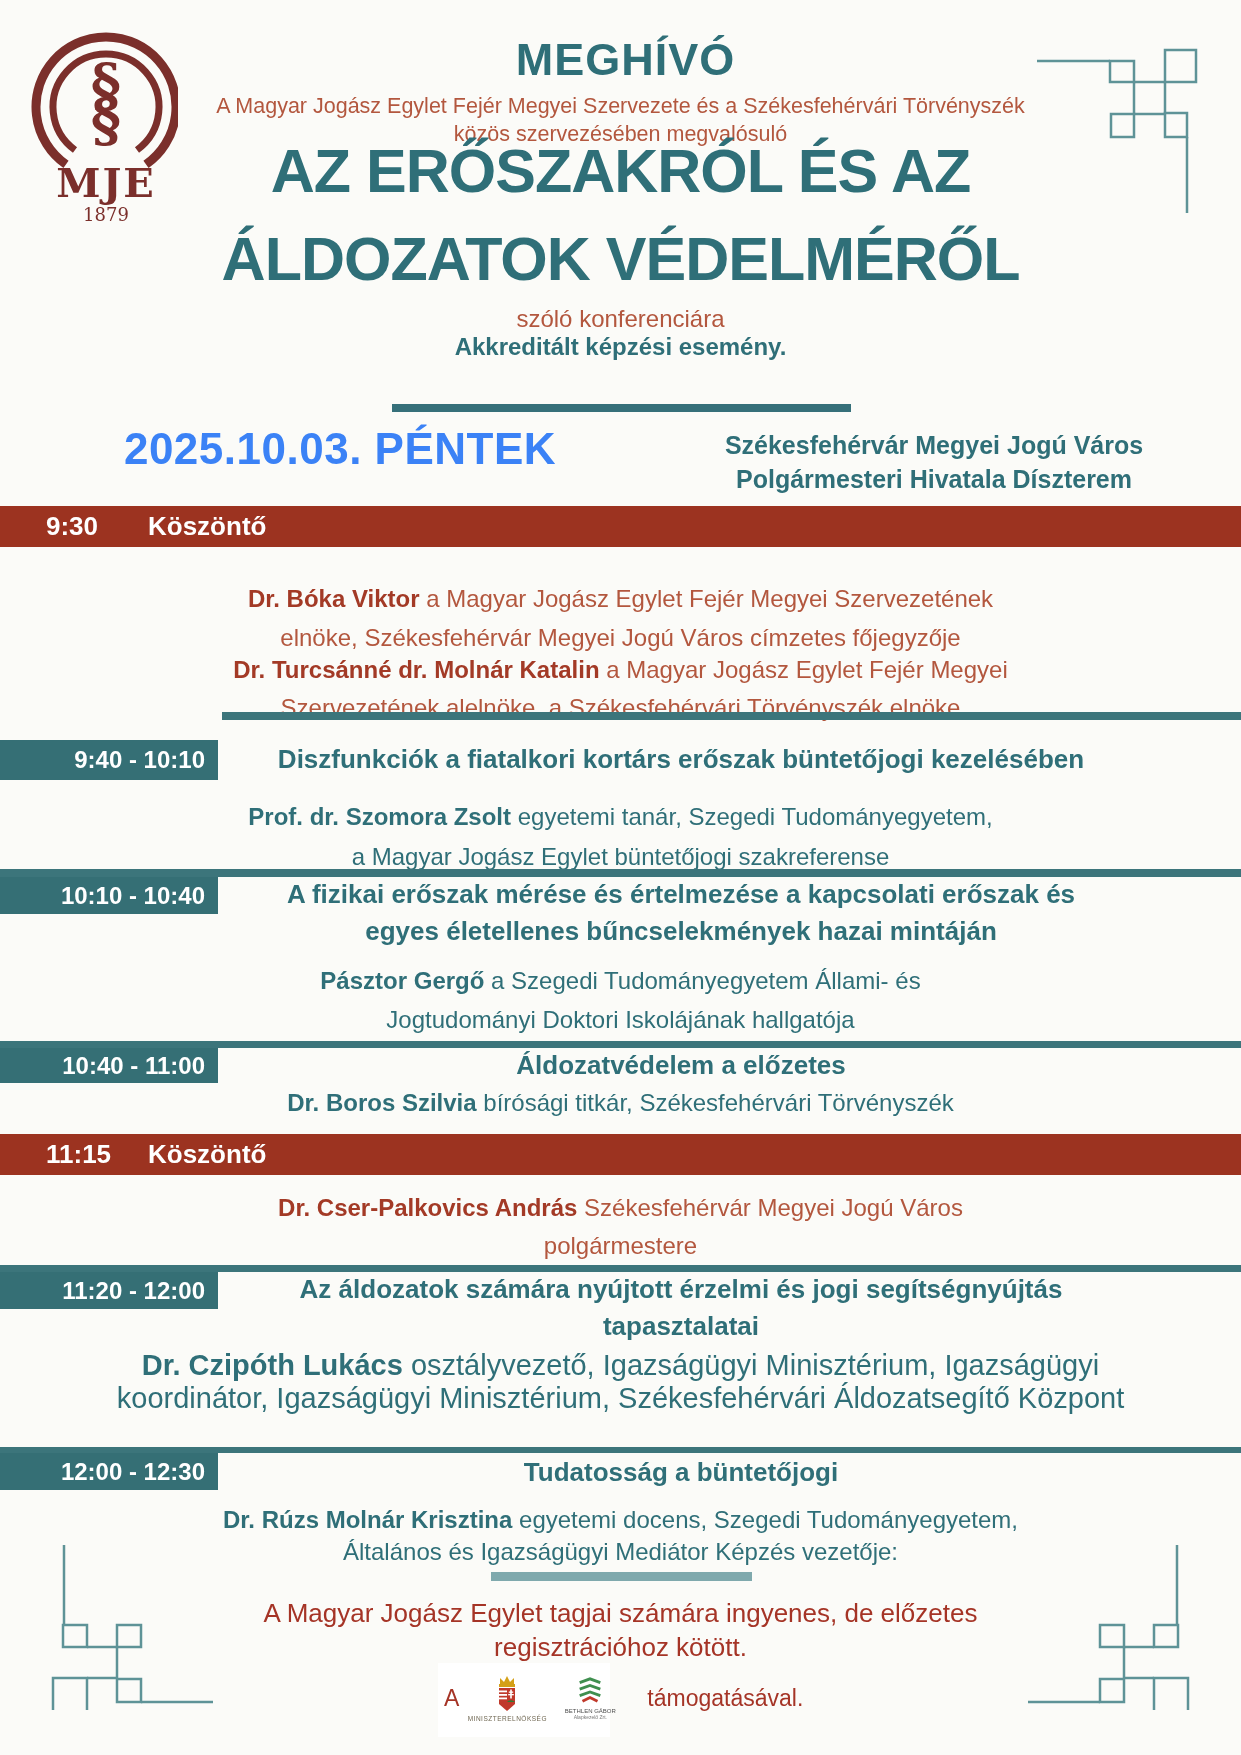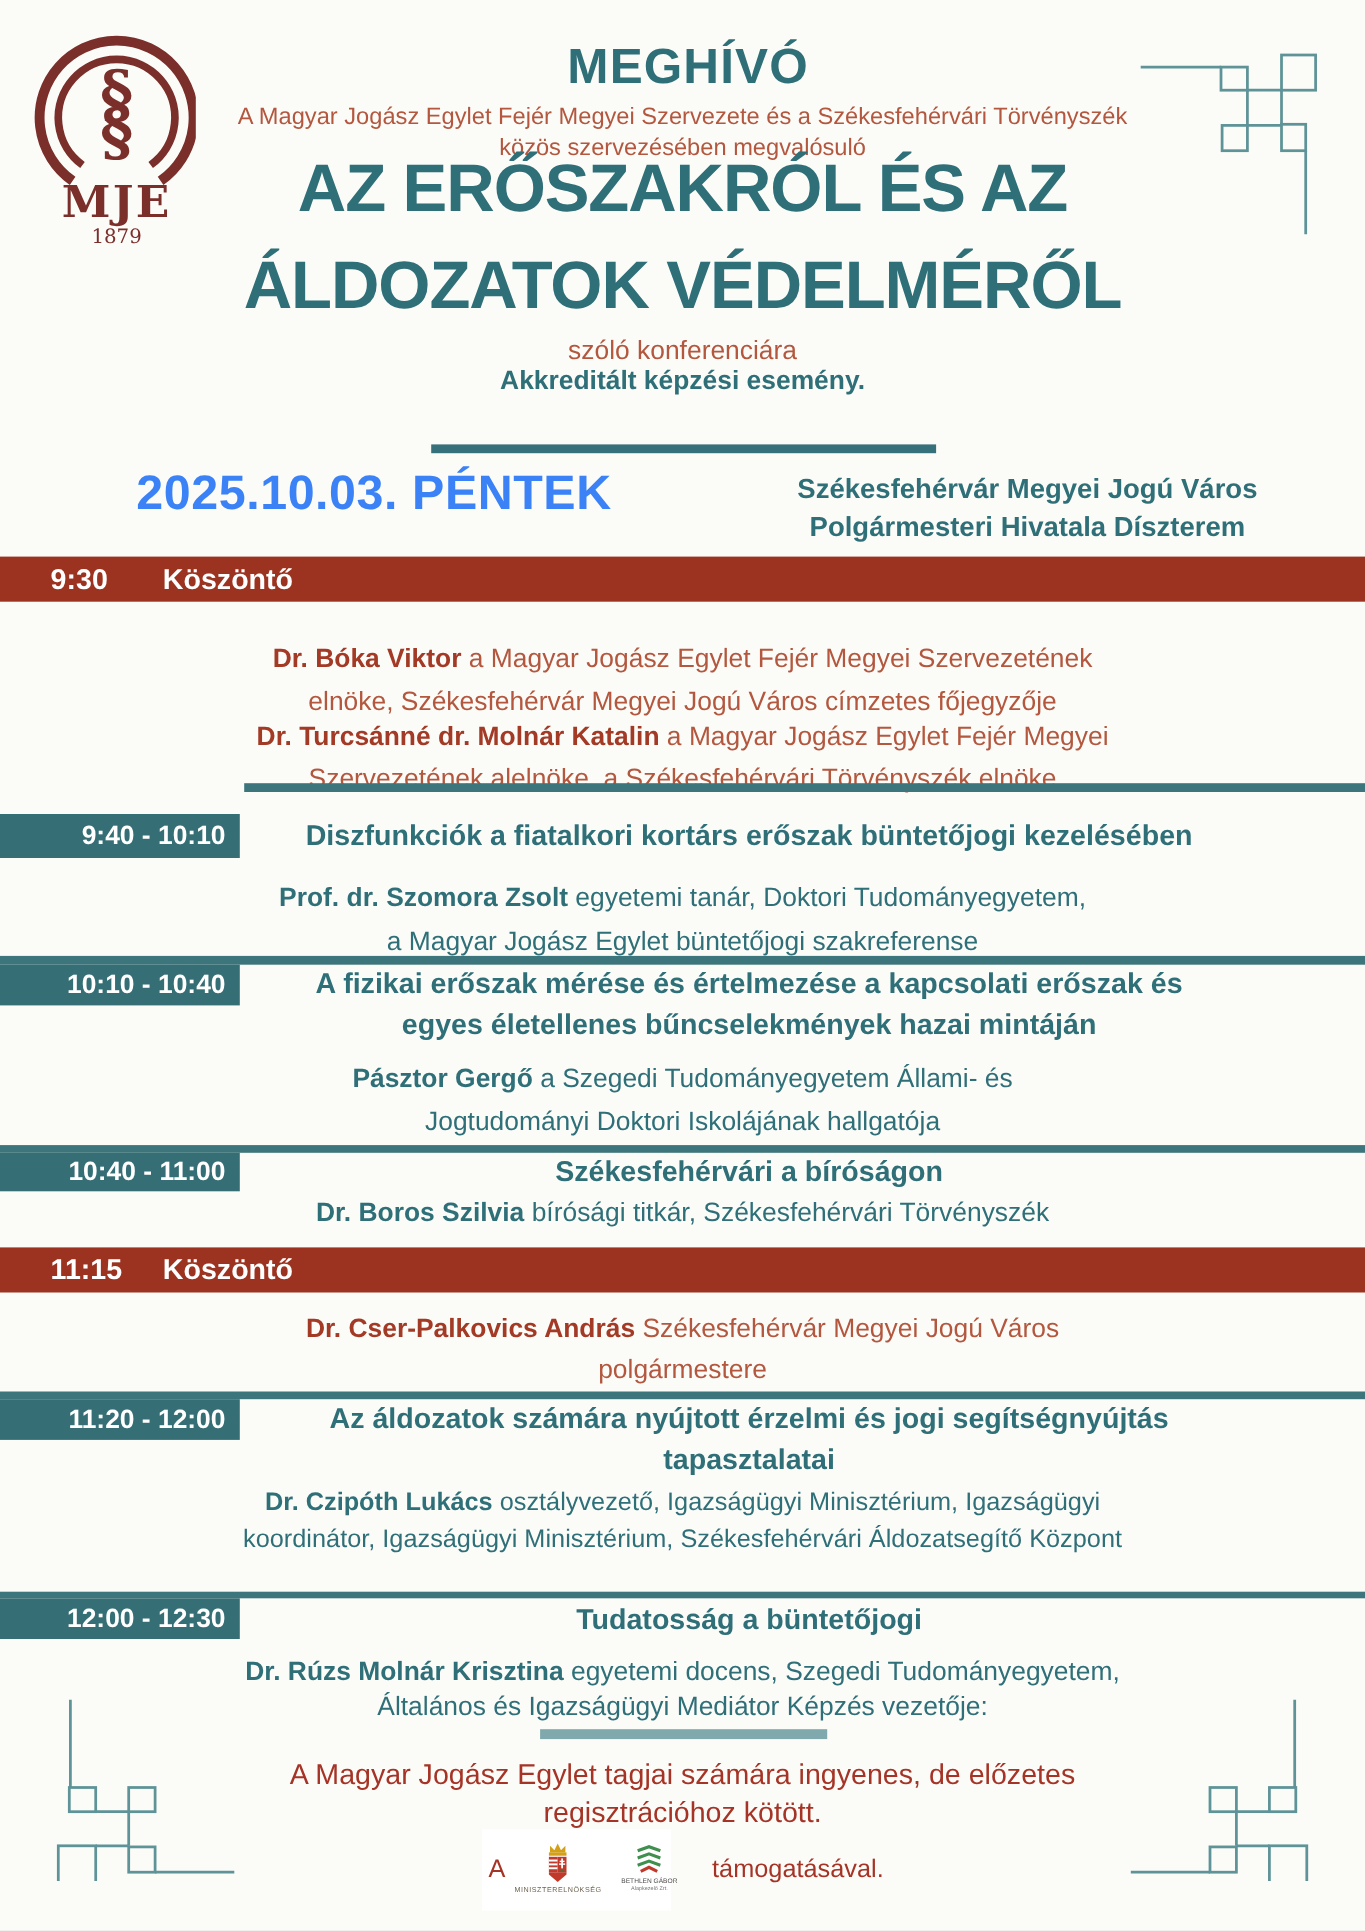--- a/index.html
+++ b/index.html
@@ -54,21 +54,21 @@
   
   .speaker{position:absolute;left:40px;right:40px;text-align:center;font-size:24px;}
   .sp-red{color:#B3573E;} .sp-red .n{color:#A33A26;font-weight:700;}
   .sp-teal{color:#2F6F78;} .sp-teal .n{font-weight:700;}
   #sp-boka{top:579px;line-height:39px;}
   #sp-turcs{top:651px;line-height:38px;}
   #sp-szomora{top:797px;line-height:40px;}
   #sp-pasztor{top:961px;line-height:39px;}
   #sp-boros{top:1088px;line-height:30px;}
   #sp-cser{top:1189px;line-height:38px;}
-  #sp-czipoth{top:1349px;line-height:33px;font-size:23px;}
+  #sp-czipoth{top:1349px;line-height:33px;font-size:29px;}
   #sp-ruzs{top:1504px;line-height:32px;}
   
   #divider2{position:absolute;left:491px;top:1572px;width:261px;height:9px;background:#7FA9AD;}
   #note{position:absolute;left:0;right:0;top:1596px;text-align:center;
         font-size:26px;font-weight:400;color:#A53426;line-height:34px;}
   #support-card{position:absolute;left:438px;top:1663px;width:172px;height:74px;background:#FFFFFF;}
   #support{position:absolute;left:438px;top:1668px;height:60px;display:flex;align-items:center;}
   .sup-text{color:#A53426;font-size:23px;}
   #sup-a{margin-left:6px;margin-right:6px;}
   .sup-fig{display:flex;flex-direction:column;align-items:center;}
@@ -135,37 +135,37 @@
   <div class="speaker sp-red" id="sp-turcs">
     <div><span class="n">Dr. Turcsánné dr. Molnár Katalin</span> <span>a Magyar Jogász Egylet Fejér Megyei</span></div>
     <div>Szervezetének alelnöke, a Székesfehérvári Törvényszék elnöke</div>
   </div>
 
   <div class="sbar" id="sbarA"></div>
   <div class="tbox" id="boxA">9:40 - 10:10</div>
   <div class="stitle" id="titleA">Diszfunkciók a fiatalkori kortárs erőszak büntetőjogi kezelésében</div>
 
   <div class="speaker sp-teal" id="sp-szomora">
-    <div><span class="n">Prof. dr. Szomora Zsolt</span> <span>egyetemi tanár, Doktori Tudományegyetem,</span></div>
+    <div><span class="n">Prof. dr. Szomora Zsolt</span> <span>egyetemi tanár, Szegedi Tudományegyetem,</span></div>
     <div>a Magyar Jogász Egylet büntetőjogi szakreferense</div>
   </div>
 
   <div class="sbar" id="sbarB"></div>
   <div class="tbox" id="boxB">10:10 - 10:40</div>
   <div class="stitle" id="titleB1">A fizikai erőszak mérése és értelmezése a kapcsolati erőszak és</div>
   <div class="stitle" id="titleB2">egyes életellenes bűncselekmények hazai mintáján</div>
 
   <div class="speaker sp-teal" id="sp-pasztor">
     <div><span class="n">Pásztor Gergő</span> <span>a Szegedi Tudományegyetem Állami- és</span></div>
     <div>Jogtudományi Doktori Iskolájának hallgatója</div>
   </div>
 
   <div class="sbar" id="sbarC"></div>
   <div class="tbox" id="boxC">10:40 - 11:00</div>
-  <div class="stitle" id="titleC">Székesfehérvári a bíróságon</div>
+  <div class="stitle" id="titleC">Áldozatvédelem a előzetes</div>
 
   <div class="speaker sp-teal" id="sp-boros">
     <div><span class="n">Dr. Boros Szilvia</span> <span>bírósági titkár, Székesfehérvári Törvényszék</span></div>
   </div>
 
   <div class="kbar" id="kbar2">
     <span class="ktime">11:15</span>
     <span class="klabel">Köszöntő</span>
   </div>
 

